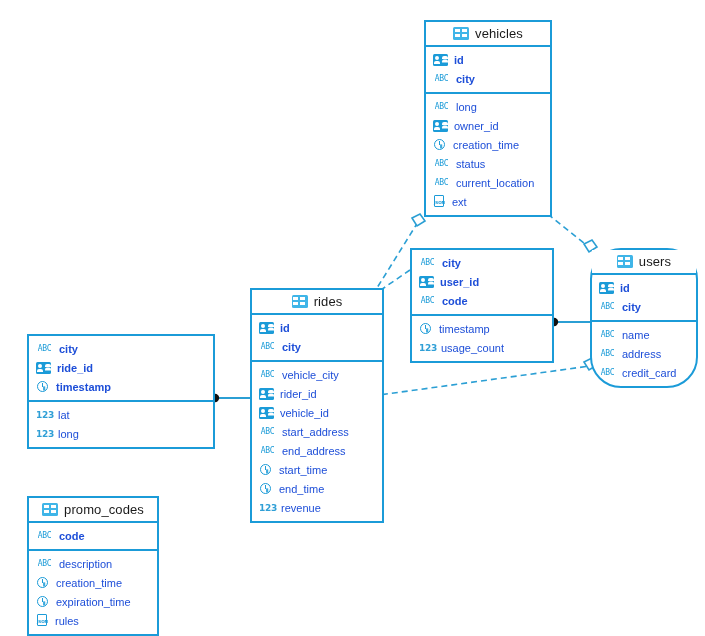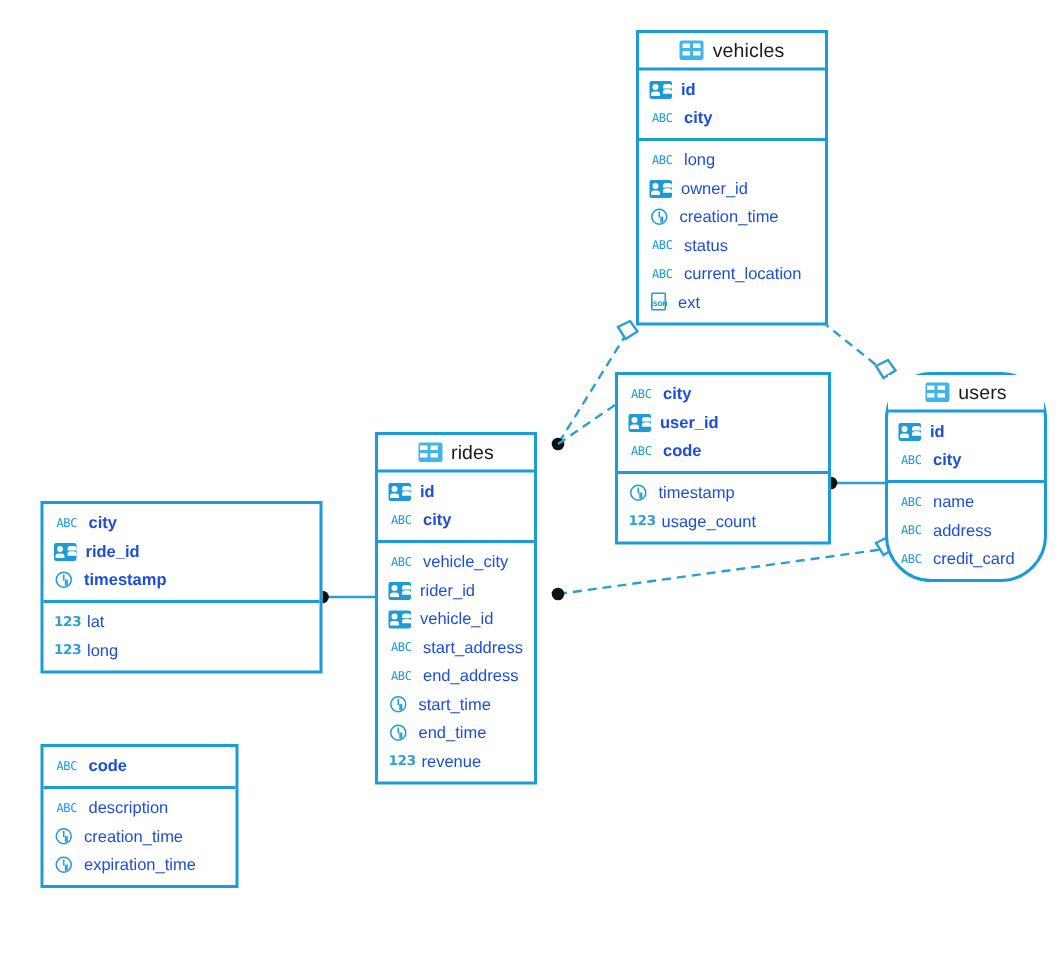--- a/index.html
+++ b/index.html
@@ -241,21 +241,21 @@
           <div class="col">
             <span class="ic-abc">ABC</span>
             <span class="col-name">address</span>
           </div>
           <div class="col">
             <span class="ic-abc">ABC</span>
             <span class="col-name">credit_card</span>
           </div>
         </div>
       </div>
-      <div class="table" style="left: 250px; top: 288px; width: 108px;">
+      <div class="table" style="left: 250px; top: 288px; width: 134px;">
         <div class="tbl-header">
           <span class="ic-table"></span>
           <span class="tbl-title">rides</span>
         </div>
         <div class="section pk">
           <div class="col key">
             <span class="ic-id"></span>
             <span class="col-name">id</span>
           </div>
           <div class="col key">
@@ -318,35 +318,43 @@
             <span class="ic-num">123</span>
             <span class="col-name">lat</span>
           </div>
           <div class="col">
             <span class="ic-num">123</span>
             <span class="col-name">long</span>
           </div>
         </div>
       </div>
       <div class="table" style="left: 27px; top: 496px; width: 132px;">
+        <div class="tbl-header">
+          <span class="ic-table"></span>
+          <span class="tbl-title">promo_codes</span>
+        </div>
         <div class="section pk">
           <div class="col key">
             <span class="ic-abc">ABC</span>
             <span class="col-name">code</span>
           </div>
         </div>
         <div class="section">
           <div class="col">
             <span class="ic-abc">ABC</span>
             <span class="col-name">description</span>
           </div>
           <div class="col">
             <span class="ic-clock"></span>
             <span class="col-name">creation_time</span>
           </div>
           <div class="col">
             <span class="ic-clock"></span>
             <span class="col-name">expiration_time</span>
+          </div>
+          <div class="col">
+            <span class="ic-json"></span>
+            <span class="col-name">rules</span>
           </div>
         </div>
       </div>
     </div>
 </div>
 
 </body></html>

